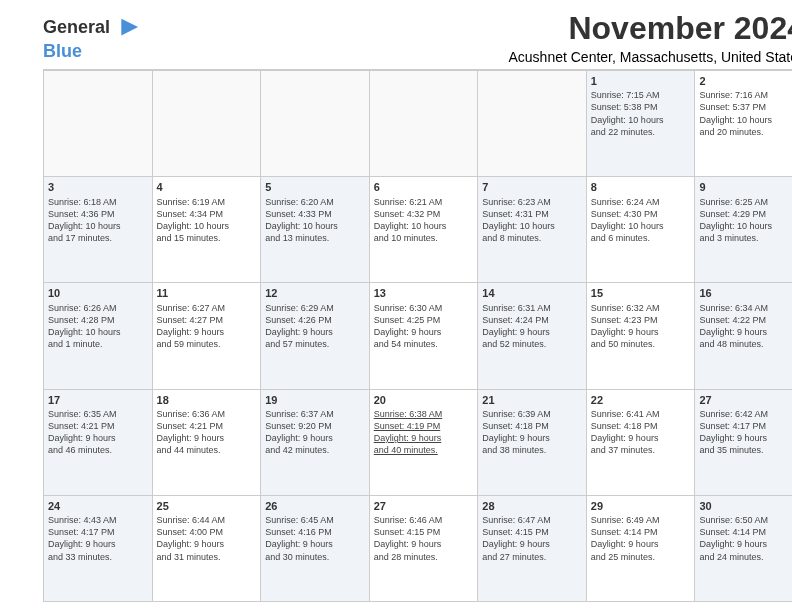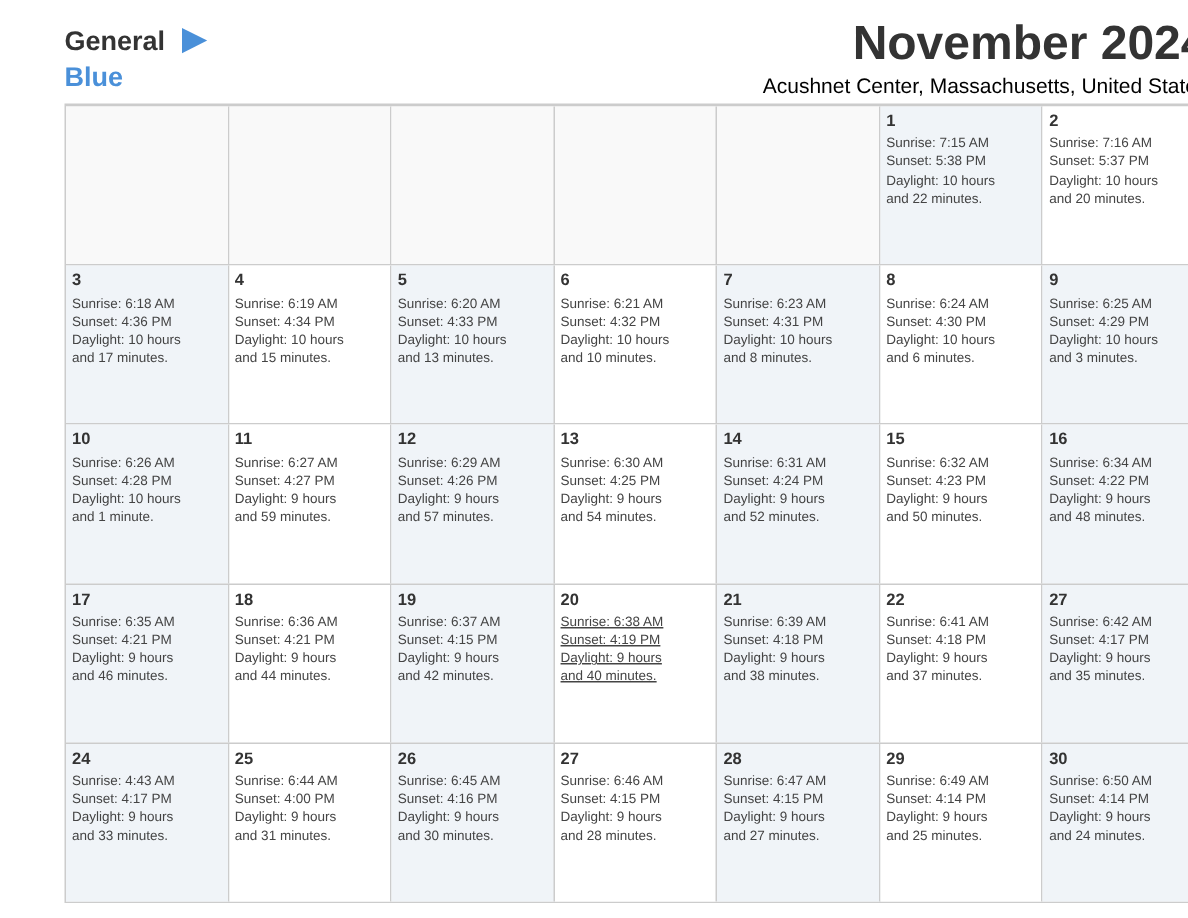--- a/index.html
+++ b/index.html
@@ -265,21 +265,21 @@
           <div class="cal-cell">
             <div class="day-num">18</div>
             <div class="day-info" style="white-space: pre-line;">Sunrise: 6:36 AM
 Sunset: 4:21 PM
 Daylight: 9 hours
 and 44 minutes.</div>
           </div>
           <div class="cal-cell shaded">
             <div class="day-num">19</div>
             <div class="day-info" style="white-space: pre-line;">Sunrise: 6:37 AM
-Sunset: 4:15 PM
+Sunset: 9:20 PM
 Daylight: 9 hours
 and 42 minutes.</div>
           </div>
           <div class="cal-cell">
             <div class="day-num">20</div>
             <div class="day-info" style="white-space: pre-line; text-decoration: underline;">Sunrise: 6:38 AM
 Sunset: 4:19 PM
 Daylight: 9 hours
 and 40 minutes.</div>
           </div>

